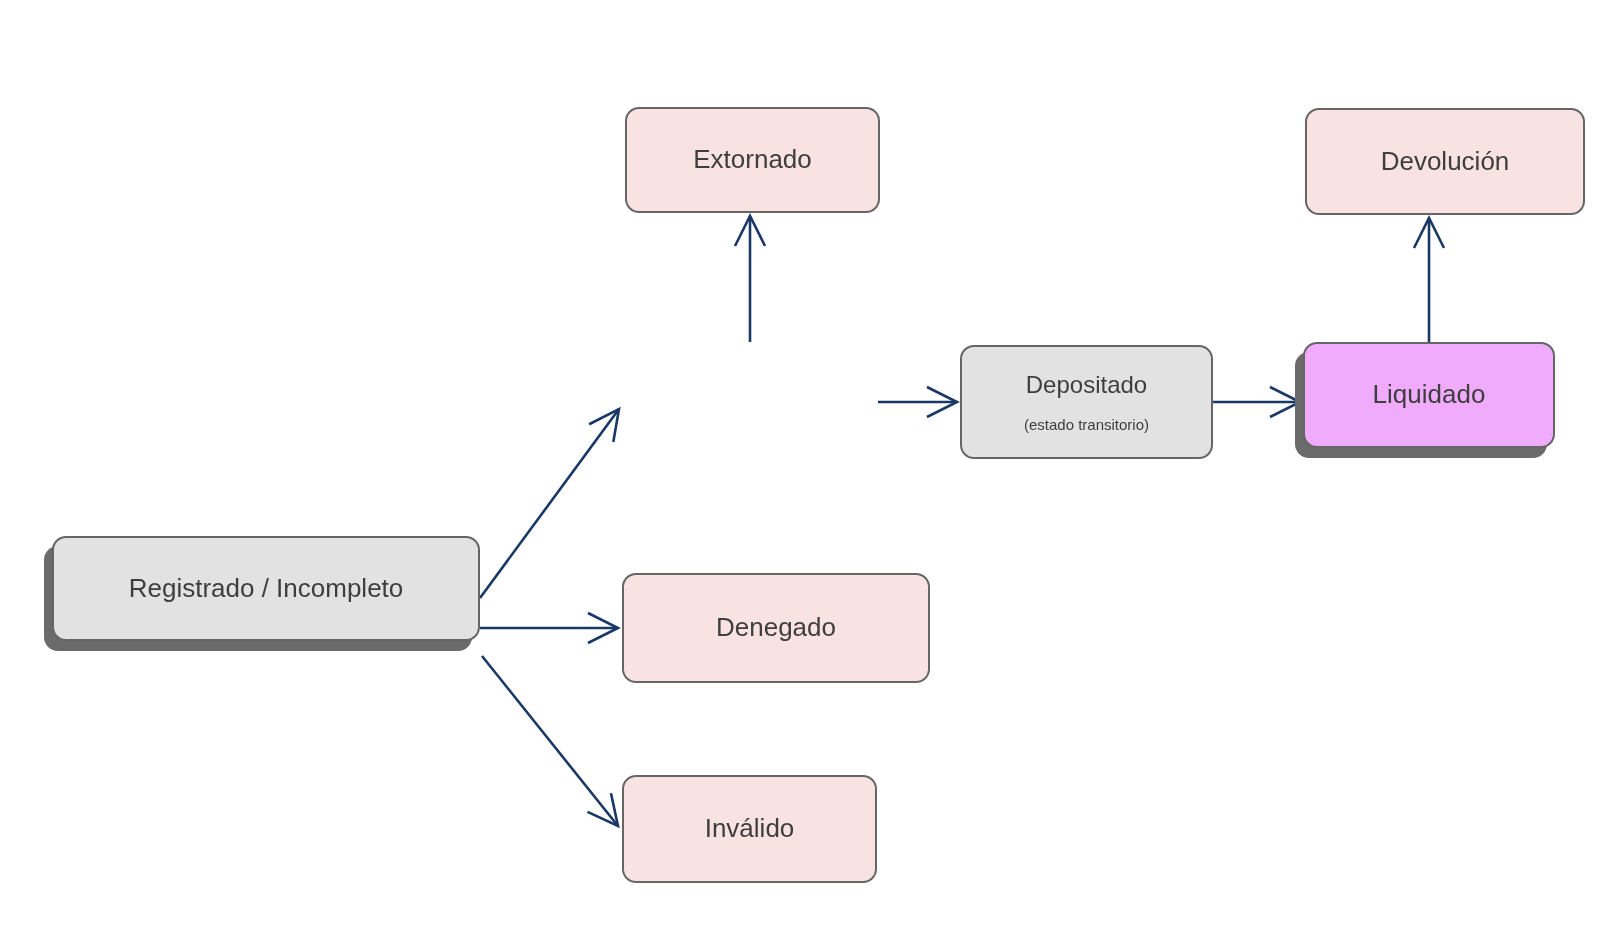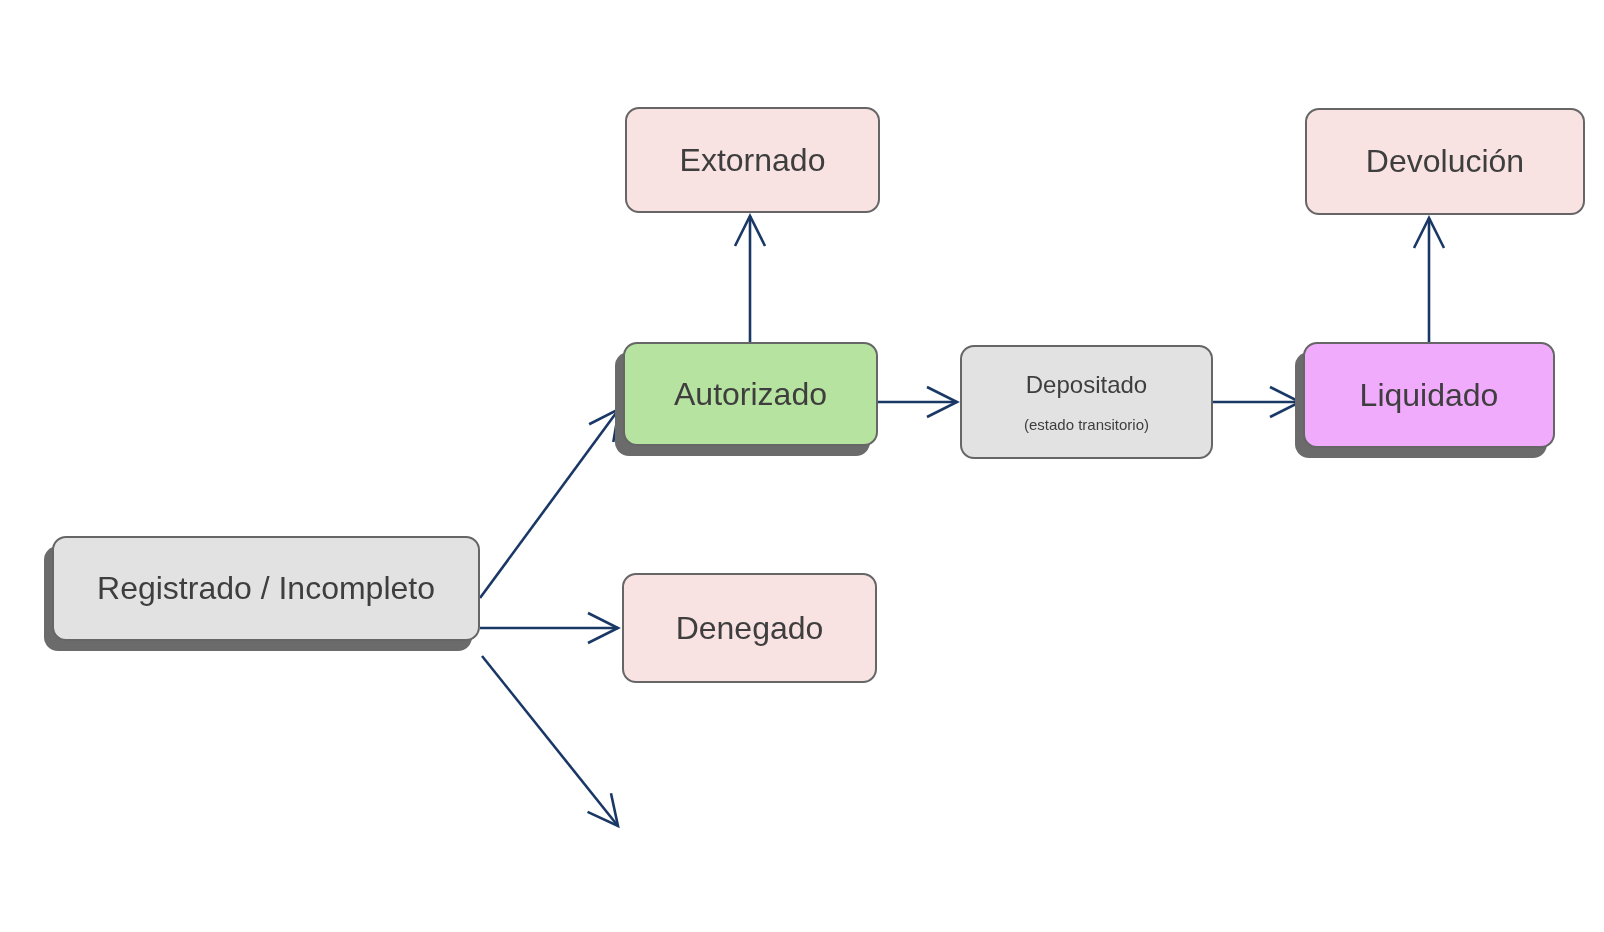--- a/index.html
+++ b/index.html
@@ -24,21 +24,21 @@
   }
   .node {
     position: absolute;
     box-sizing: border-box;
     border: 2px solid #666666;
     border-radius: 14px;
     display: flex;
     flex-direction: column;
     align-items: center;
     justify-content: center;
-    font-size: 32px;
+    font-size: 26px;
     color: #3e3e3e;
     text-align: center;
     line-height: 1.15;
   }
   .node.elevated {
     box-shadow: -8px 10px 0 #6b6b6b;
   }
   .node .sublabel {
     font-size: 15px;
     margin-top: 2px;
@@ -46,21 +46,21 @@
   .node.small-text {
     font-size: 24px;
   }
   
   .n-extornado  { left: 625px;  top: 107px; width: 255px; height: 106px; }
   .n-devolucion { left: 1305px; top: 108px; width: 280px; height: 107px; }
   .n-autorizado { left: 623px;  top: 342px; width: 255px; height: 104px; }
   .n-depositado { left: 960px;  top: 345px; width: 253px; height: 114px; }
   .n-liquidado  { left: 1303px; top: 342px; width: 252px; height: 106px; }
   .n-registrado { left: 52px;   top: 536px; width: 428px; height: 105px; }
-  .n-denegado   { left: 622px;  top: 573px; width: 255px; height: 110px; }
+  .n-denegado   { left: 622px;  top: 573px; width: 308px; height: 110px; }
   .n-invalido   { left: 622px;  top: 775px; width: 255px; height: 108px; }
 </style>
 </head>
 <body>
 
 <div class="canvas">
 
   <svg class="arrow-layer" width="1604" height="932" viewBox="0 0 1604 932" xmlns="http://www.w3.org/2000/svg">
     <defs>
       <marker id="openV" markerUnits="userSpaceOnUse" markerWidth="36" markerHeight="36" refX="32" refY="17" orient="auto">
@@ -84,35 +84,35 @@
   </svg>
 
   <div class="node n-extornado" style="background: rgb(248, 226, 226);">
     <span>Extornado</span>
   </div>
 
   <div class="node n-devolucion" style="background: rgb(248, 226, 226);">
     <span>Devolución</span>
   </div>
 
-  <div class="node n-autorizado elevated" style="background: rgb(183, 227, 161);">
-    <span>Autorizado</span>
-  </div>
 
   <div class="node n-depositado small-text" style="background: rgb(226, 226, 226); gap: 16px;">
     <span>Depositado</span>
     <span class="sublabel">(estado transitorio)</span>
   </div>
 
   <div class="node n-liquidado elevated" style="background: #f0abfc;">
     <span>Liquidado</span>
   </div>
 
   <div class="node n-registrado elevated" style="background: rgb(226, 226, 226);">
     <span>Registrado / Incompleto</span>
   </div>
 
   <div class="node n-denegado" style="background: rgb(248, 226, 226);">
     <span>Denegado</span>
   </div>
 
+  <div class="node n-invalido" style="background: rgb(248, 226, 226);">
+    <span>Inválido</span>
+  </div>
 
 </div>
 
 </body></html>

